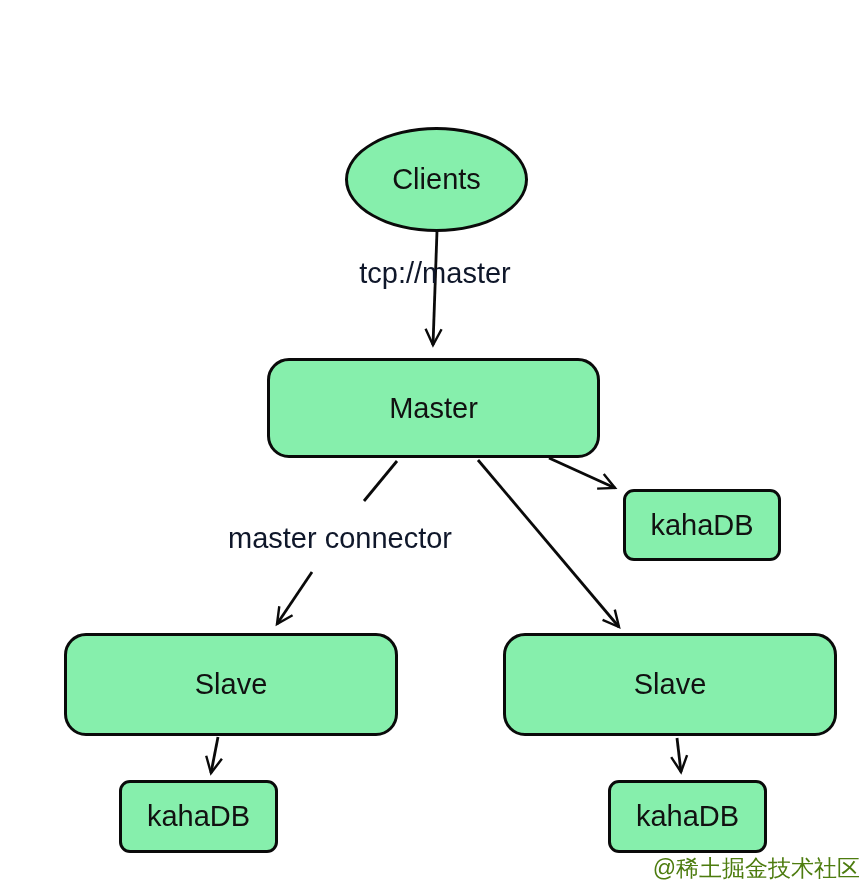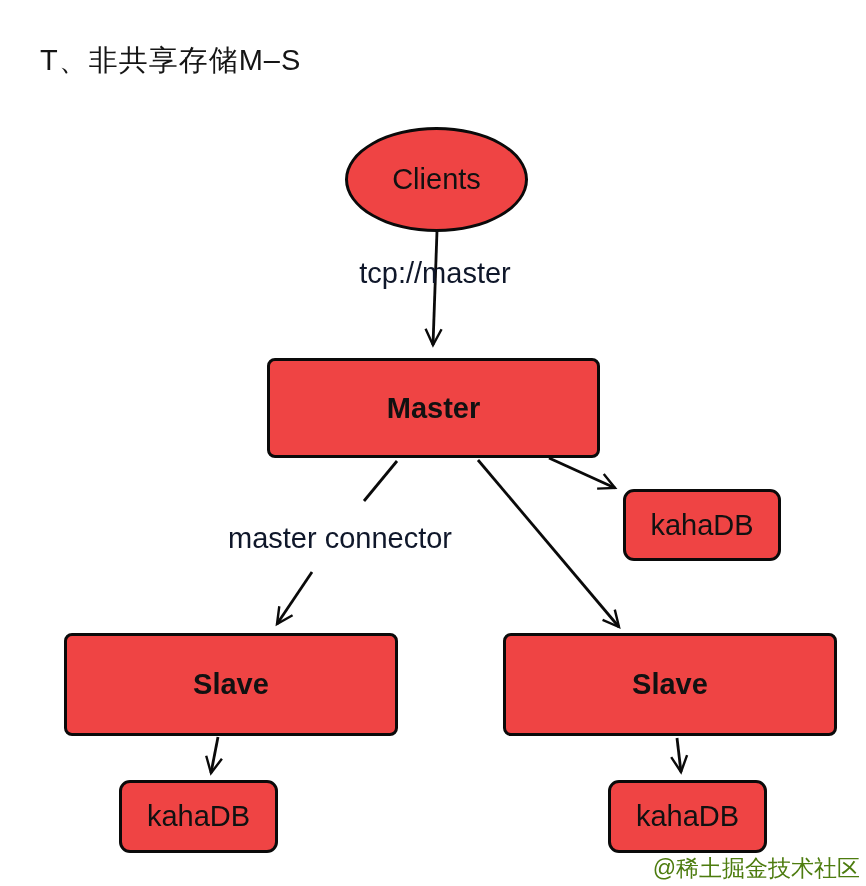--- a/index.html
+++ b/index.html
@@ -29,30 +29,30 @@
     position: absolute;
     left: 0;
     top: 0;
     width: 866px;
     height: 886px;
   }
   .node {
     position: absolute;
     box-sizing: border-box;
     border: 3px solid #0a0a0a;
-    background: #ef4444;
+    background: #86efac;
     display: flex;
     align-items: center;
     justify-content: center;
     font-size: 29px;
     color: #111111;
     white-space: nowrap;
   }
   .ellipse { border-radius: 50%; }
-  .rounded { border-radius: 8px; font-weight: bold; }
+  .rounded { border-radius: 22px; }
   .rect    { border-radius: 11px; }
 
   .node-clients      { left: 345px; top: 127px; width: 183px; height: 105px; }
   .node-master       { left: 267px; top: 358px; width: 333px; height: 100px; }
   .node-kahadb-m     { left: 623px; top: 489px; width: 158px; height: 72px; }
   .node-slave-left   { left: 64px;  top: 633px; width: 334px; height: 103px; }
   .node-slave-right  { left: 503px; top: 633px; width: 334px; height: 103px; }
   .node-kahadb-sl    { left: 119px; top: 780px; width: 159px; height: 73px; }
   .node-kahadb-sr    { left: 608px; top: 780px; width: 159px; height: 73px; }
 
@@ -73,21 +73,20 @@
     font-size: 23px;
     color: #4d7c0f;
     white-space: nowrap;
   }
 </style>
 </head>
 <body>
 
 <div class="canvas">
 
-  <div class="title">T、非共享存储M–S</div>
 
   <svg class="edges-svg" width="866" height="886" viewBox="0 0 866 886" aria-hidden="true">
     <defs>
       <marker id="arrow" markerWidth="22" markerHeight="22" refX="19" refY="11" orient="auto" markerUnits="userSpaceOnUse">
         <path d="M3,3 L19,11 L3,19" fill="none" stroke="#0a0a0a" stroke-width="2.4"></path>
       </marker>
     </defs>
     <g stroke="#0a0a0a" stroke-width="2.8" fill="none">
       <path d="M437,231 L433,345" marker-end="url(#arrow)"></path>
       <path d="M549,458 L615,488" marker-end="url(#arrow)"></path>

